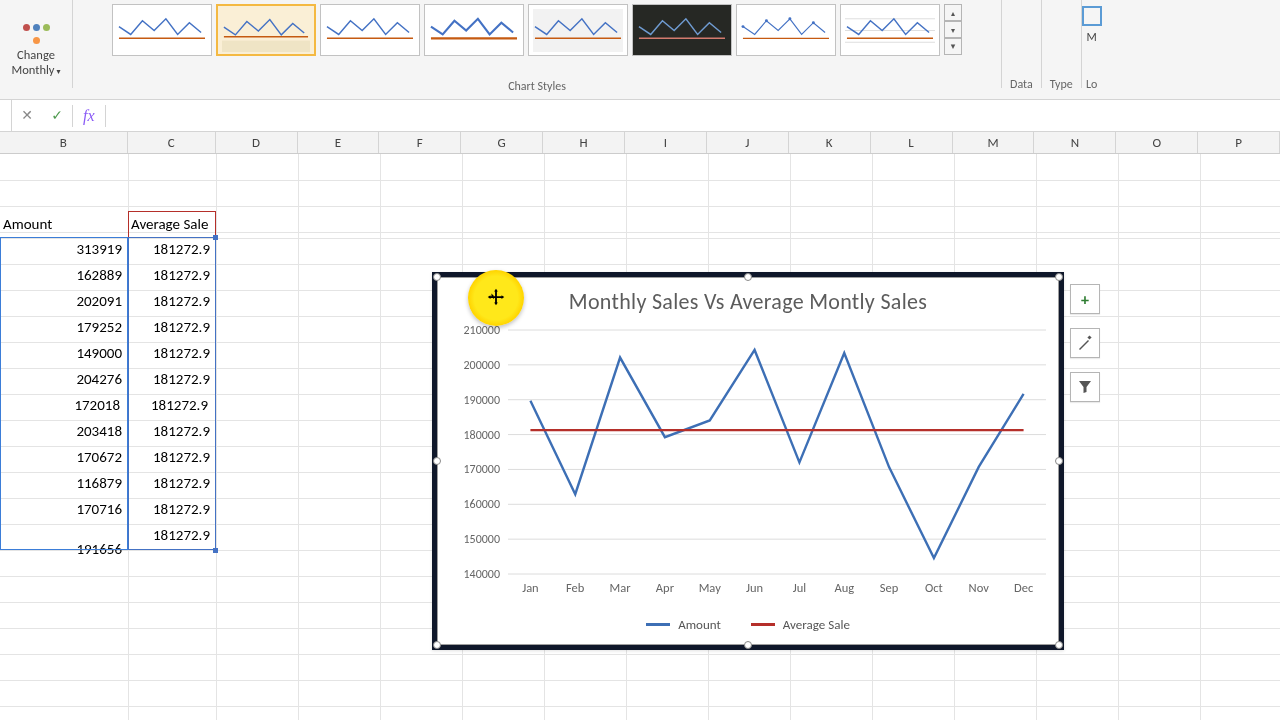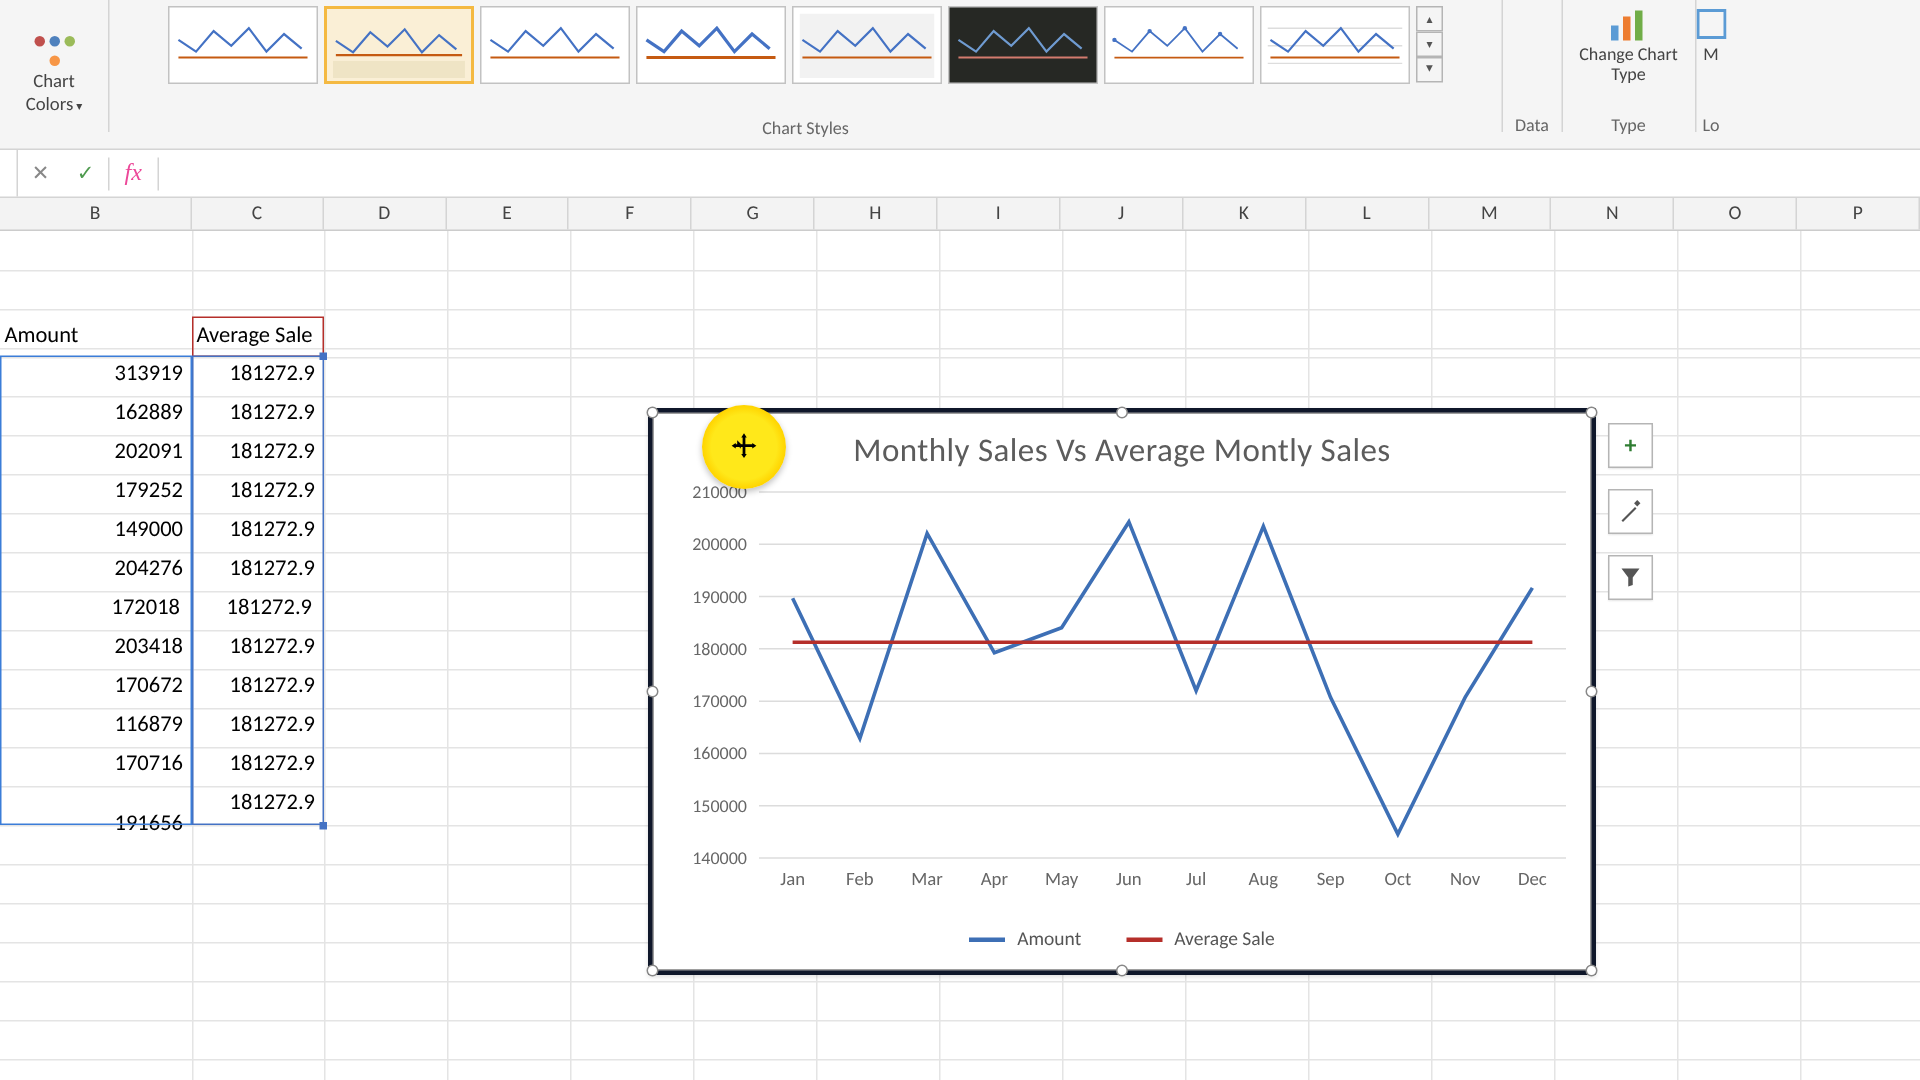--- a/index.html
+++ b/index.html
@@ -27,21 +27,21 @@
 .data-group, .type-group, .loc-group { display: flex; flex-direction: column; align-items: center; justify-content: space-between; padding: 2px 8px 4px; height: 100%; }
 .btn-stack { display: flex; gap: 8px; }
 .rib-btn { display: flex; flex-direction: column; align-items: center; gap: 1px; cursor: pointer; width: 64px; }
 .rib-btn .rbicon { width: 30px; height: 28px; display: flex; align-items: center; justify-content: center; }
 .rib-btn .rblbl { font-size: 12px; color: #444; text-align: center; line-height: 1.1; }
 
 
 .fbar { height: 32px; border-bottom: 1px solid #d4d4d4; display: flex; align-items: center; }
 .fbar .namebox { width: 12px; height: 100%; border-right: 1px solid #d4d4d4; }
 .fbar .btn { width: 30px; height: 100%; display: flex; align-items: center; justify-content: center; color: #888; font-size: 14px; cursor: pointer; border-right: 0; }
-.fbar .fx { font-style: italic; font-family: "Times New Roman", serif; color: #ec4899; padding: 0 10px; font-size: 16px; }
+.fbar .fx { font-style: italic; font-family: "Times New Roman", serif; color: #8b5cf6; padding: 0 10px; font-size: 16px; }
 .fbar .sep-v { width: 1px; height: 22px; background: #d4d4d4; }
 .fbar input { flex: 1; border: none; outline: none; font-size: 14px; padding: 0 8px; }
 
 
 .colhdr-row { display: flex; height: 22px; background: #f3f3f3; border-bottom: 1px solid #ccc; }
 .corner { width: 0px; }
 .colhdr { border-right: 1px solid #d4d4d4; font-size: 13px; color: #444; display: flex; align-items: center; justify-content: center; }
 
 
 .grid-body { position: relative; height: 566px; }
@@ -53,21 +53,21 @@
 .dt-header { display: flex; height: 26px; }
 .dt-hcell { font-size: 15px; padding: 2px 4px 2px 2px; border: 1px solid transparent; }
 .dt-body { }
 .dt-row { display: flex; height: 26px; }
 .dt-cell { font-size: 15px; text-align: right; padding: 2px 6px 0 0; }
 .sel-blue { position: absolute; border: 1px solid #3b7dd8; pointer-events: none; }
 .sel-red { position: absolute; border: 1px solid #c0504d; pointer-events: none; }
 .corner-dot { position: absolute; width: 5px; height: 5px; }
 
 
-.chart { position: absolute; top: 118px; left: 432px; width: 632px; height: 378px; border: 4px solid #0f172a; background: #fff; box-shadow: 0 1px 3px rgba(0,0,0,.12); }
+.chart { position: absolute; top: 118px; left: 432px; width: 632px; height: 378px; border: 6px solid #0f172a; background: #fff; box-shadow: 0 1px 3px rgba(0,0,0,.12); }
 .chart.selected::before { content: ""; position: absolute; inset: -1px; border: 1px solid #9e9e9e; }
 .sel-dot { position: absolute; width: 8px; height: 8px; border: 1px solid #888; background: #fff; border-radius: 50%; }
 .chart-title { text-align: center; font-size: 22px; color: #5c5c5c; font-weight: 400; margin-top: 10px; letter-spacing: .3px; }
 .plot { position: absolute; left: 70px; top: 52px; width: 538px; height: 244px; }
 .legend { position: absolute; left: 0; right: 0; bottom: 12px; display: flex; justify-content: center; gap: 30px; font-size: 13px; color: #555; }
 .legend-item { display: flex; align-items: center; gap: 8px; }
 .legend-swatch { width: 24px; height: 3px; }
 
 
 .chart-side { position: absolute; right: -42px; top: 6px; display: flex; flex-direction: column; gap: 14px; }
@@ -84,21 +84,21 @@
 
 <div class="ribbon">
   <div class="ribbon-group" style="justify-content:center;">
     <div class="change-colors">
       <div class="cc-icon">
         <span class="cc-dot" style="background:#c0504d"></span>
         <span class="cc-dot" style="background:#4f81bd"></span>
         <span class="cc-dot" style="background:#9bbb59"></span>
         <span class="cc-dot" style="background:#f79646"></span>
       </div>
-      <div class="cc-label"><span>Chart Colors</span><span class="cc-drop">▾</span></div>
+      <div class="cc-label"><span>Change Monthly</span><span class="cc-drop">▾</span></div>
     </div>
   </div>
   <div class="ribbon-div"></div>
 
   <div class="ribbon-group styles-gallery">
     <div class="gallery-row">
       <div class="style-thumb">
         <svg class="thumb-svg" viewBox="0 0 92 44">
             <polyline fill="none" stroke="#4472C4" stroke-width="1.5" points="2,18 14,26 26,12 38,22 50,10 62,26 74,14 86,24"></polyline>
             <line x1="2" y1="30" x2="90" y2="30" stroke="#C55A11" stroke-width="1.5"></line>
@@ -166,30 +166,20 @@
     <div class="group-label">Chart Styles</div>
   </div>
 
   <div class="ribbon-div"></div>
   <div class="data-group">
     <div class="group-label">Data</div>
   </div>
 
   <div class="ribbon-div"></div>
   <div class="type-group">
-    <div class="rib-btn" style="width:72px;">
-      <div class="rbicon">
-        <svg width="28" height="26" viewBox="0 0 28 26">
-            <rect x="2" y="14" width="5" height="10" fill="#5b9bd5"></rect>
-            <rect x="10" y="8" width="5" height="16" fill="#ed7d31"></rect>
-            <rect x="18" y="4" width="5" height="20" fill="#70ad47"></rect>
-          </svg>
-      </div>
-      <div class="rblbl">Change Chart Type</div>
-    </div>
     <div class="group-label">Type</div>
   </div>
 
   <div class="ribbon-div"></div>
   <div class="loc-group" style="width:20px; overflow:hidden;">
     <div class="rib-btn" style="width:40px;">
       <div class="rbicon">
           <svg width="22" height="22">
             <rect x="2" y="2" width="18" height="18" fill="none" stroke="#5b9bd5" stroke-width="2"></rect>
           </svg>

